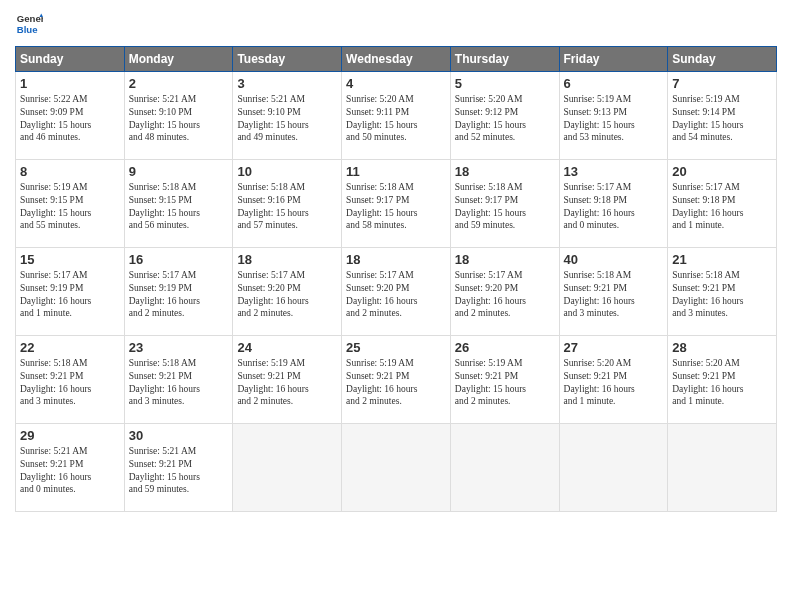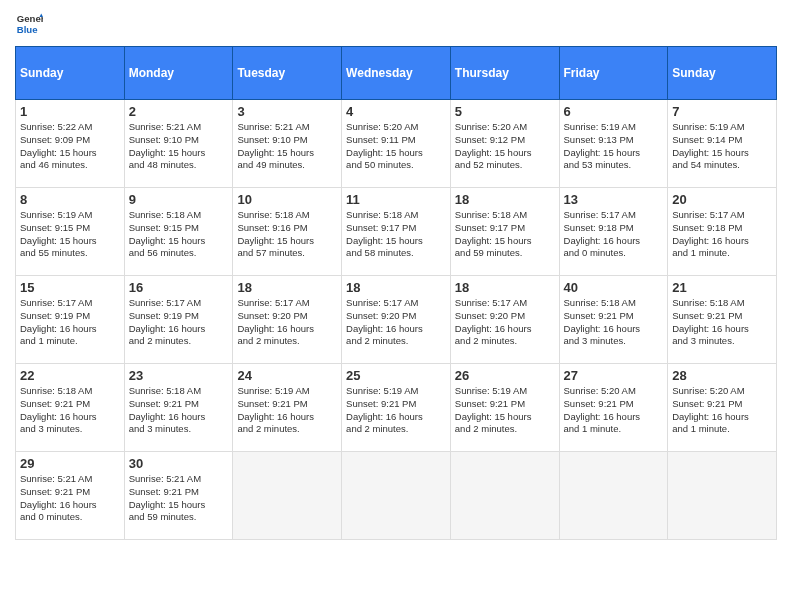--- a/index.html
+++ b/index.html
@@ -41,25 +41,25 @@
     .location {
       font-size: 14px;
       color: #555;
     }
     .calendar {
       width: 100%;
       border-collapse: collapse;
       border: 1px solid #ccc;
     }
     .calendar th {
-      background: #3b82f6;
+      background: #737373;
       color: white;
       font-size: 12px;
       font-weight: bold;
-      padding: 19px 4px;
+      padding: 5px 4px;
       text-align: left;
       border: 1px solid #1255a0;
     }
     .calendar td {
       vertical-align: top;
       border: 1px solid #ddd;
       padding: 4px 4px;
       width: 14.28%;
       background: #fff;
       height: 88px;
@@ -71,20 +71,21 @@
       font-size: 13px;
       font-weight: bold;
       color: #333;
       display: block;
       margin-bottom: 2px;
     }
     .day-info {
       font-size: 9.5px;
       color: #333;
       line-height: 1.35;
+      font-family: Liberation Serif, serif;
     }
   </style>
 </head>
 <body>
 
 <div class="container">
   <div class="header">
     <div class="logo">
       <svg class="logo-icon" viewBox="0 0 32 32">
         <text x="2" y="14" font-size="11" font-weight="bold" fill="#333">General</text>

